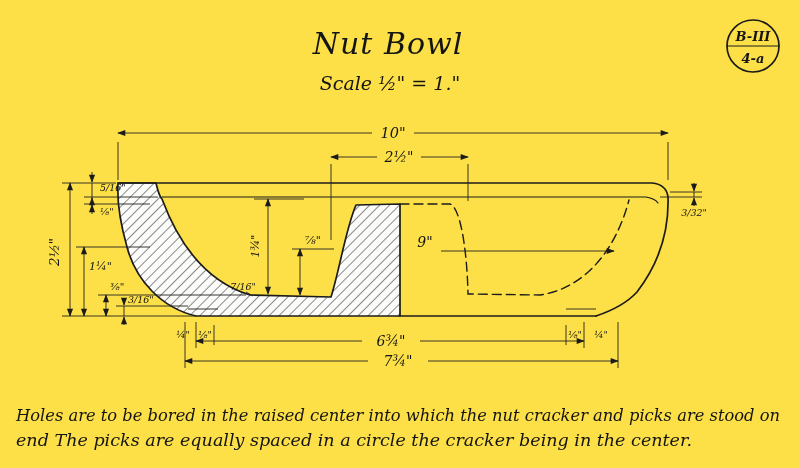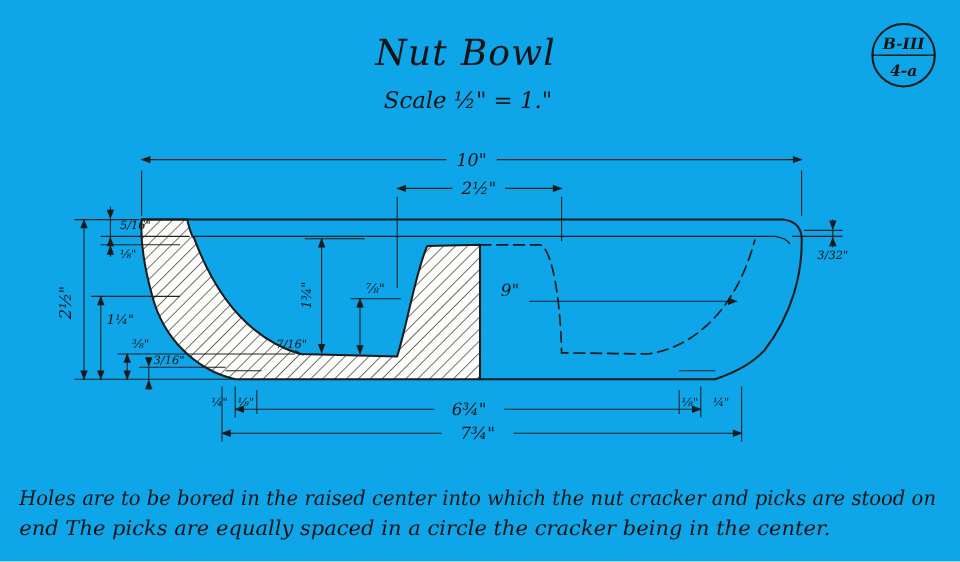--- a/index.html
+++ b/index.html
@@ -1,16 +1,16 @@
 <!DOCTYPE html>
 <html><head>
 <meta charset="utf-8">
 <style>
   html,body{margin:0;padding:0;background:#fcfcfa;}
-  .sheet{width:800px;height:468px;position:relative;background:#0ea5e9;overflow:hidden;}
+  .sheet{width:800px;height:468px;position:relative;background:#fde047;overflow:hidden;}
   svg{display:block;}
   .obj{stroke:#1b1b1b;stroke-width:1.7;fill:none;stroke-linecap:round;stroke-linejoin:round;}
   .mid{stroke:#1b1b1b;stroke-width:1.2;fill:none;stroke-linecap:round;}
   .thin{stroke:#222;stroke-width:0.9;fill:none;}
   .dash{stroke:#1b1b1b;stroke-width:1.4;fill:none;stroke-dasharray:9 5;stroke-linecap:round;}
   .lbl{font-family:"DejaVu Serif",serif;font-style:italic;fill:#141414;}
   .title{font-size:30px;letter-spacing:1px;}
   .scale{font-size:19px;}
   .note{font-size:17px;}
   .stamp{font-size:13px;font-weight:bold;}

